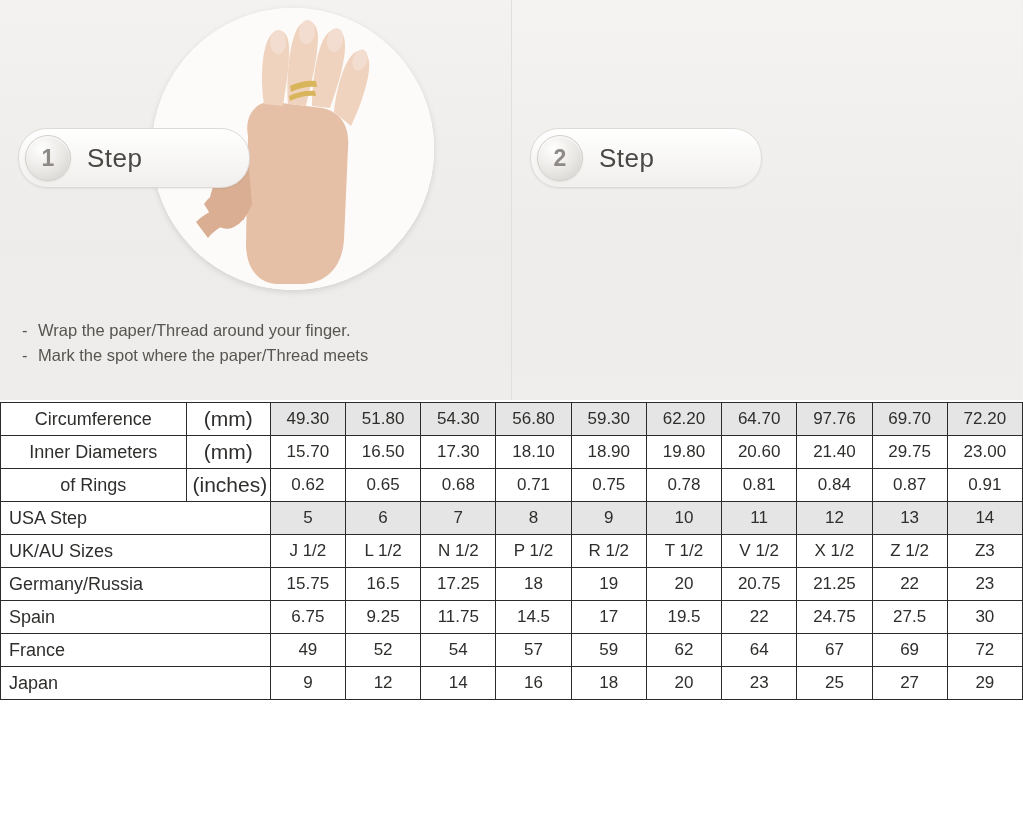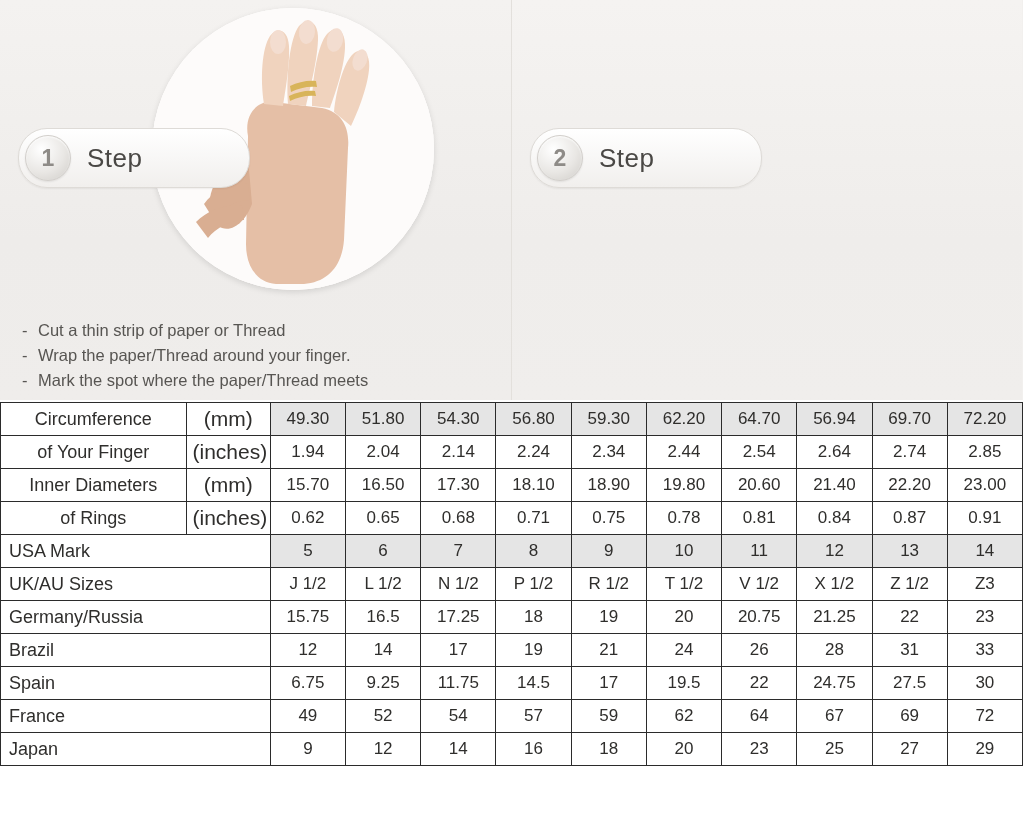--- a/index.html
+++ b/index.html
@@ -194,21 +194,20 @@
           </svg>
         </div>
       </div>
 
       <div class="step-pill">
         <div class="step-num">1</div>
         <div class="step-label">Step</div>
       </div>
 
       <div class="bullets left">
-        <div><span class="dash">-</span><span>Cut a thin strip of paper or Thread</span></div>
         <div><span class="dash">-</span><span>Wrap the paper/Thread around your finger.</span></div>
         <div><span class="dash">-</span><span>Mark the spot where the paper/Thread meets</span></div>
       </div>
     </div>
 
     <div class="step-panel right">
 
       <div class="step-pill">
         <div class="step-num">2</div>
         <div class="step-label">Step</div>
@@ -238,70 +237,56 @@
         <tr>
           <td class="rowlabel" rowspan="1">Circumference</td>
           <td class="unit">(mm)</td>
           <td class="shaded">49.30</td>
           <td class="shaded">51.80</td>
           <td class="shaded">54.30</td>
           <td class="shaded">56.80</td>
           <td class="shaded">59.30</td>
           <td class="shaded">62.20</td>
           <td class="shaded">64.70</td>
-          <td class="shaded">56.94</td>
+          <td class="shaded">97.76</td>
           <td class="shaded">69.70</td>
           <td class="shaded">72.20</td>
-        </tr>
-        <tr>
-          <td class="rowlabel">of Your Finger</td>
-          <td class="unit">(inches)</td>
-          <td>1.94</td>
-          <td>2.04</td>
-          <td>2.14</td>
-          <td>2.24</td>
-          <td>2.34</td>
-          <td>2.44</td>
-          <td>2.54</td>
-          <td>2.64</td>
-          <td>2.74</td>
-          <td>2.85</td>
         </tr>
 
         <tr>
           <td class="rowlabel">Inner Diameters</td>
           <td class="unit">(mm)</td>
           <td>15.70</td>
           <td>16.50</td>
           <td>17.30</td>
           <td>18.10</td>
           <td>18.90</td>
           <td>19.80</td>
           <td>20.60</td>
           <td>21.40</td>
-          <td>22.20</td>
+          <td>29.75</td>
           <td>23.00</td>
         </tr>
         <tr>
           <td class="rowlabel">of Rings</td>
           <td class="unit">(inches)</td>
           <td>0.62</td>
           <td>0.65</td>
           <td>0.68</td>
           <td>0.71</td>
           <td>0.75</td>
           <td>0.78</td>
           <td>0.81</td>
           <td>0.84</td>
           <td>0.87</td>
           <td>0.91</td>
         </tr>
 
         <tr>
-          <td class="rowlabel leftal" colspan="2">USA Mark</td>
+          <td class="rowlabel leftal" colspan="2">USA Step</td>
           <td class="shaded">5</td>
           <td class="shaded">6</td>
           <td class="shaded">7</td>
           <td class="shaded">8</td>
           <td class="shaded">9</td>
           <td class="shaded">10</td>
           <td class="shaded">11</td>
           <td class="shaded">12</td>
           <td class="shaded">13</td>
           <td class="shaded">14</td>
@@ -328,33 +313,20 @@
           <td>17.25</td>
           <td>18</td>
           <td>19</td>
           <td>20</td>
           <td>20.75</td>
           <td>21.25</td>
           <td>22</td>
           <td>23</td>
         </tr>
 
-        <tr>
-          <td class="rowlabel leftal" colspan="2">Brazil</td>
-          <td>12</td>
-          <td>14</td>
-          <td>17</td>
-          <td>19</td>
-          <td>21</td>
-          <td>24</td>
-          <td>26</td>
-          <td>28</td>
-          <td>31</td>
-          <td>33</td>
-        </tr>
 
         <tr>
           <td class="rowlabel leftal" colspan="2">Spain</td>
           <td>6.75</td>
           <td>9.25</td>
           <td>11.75</td>
           <td>14.5</td>
           <td>17</td>
           <td>19.5</td>
           <td>22</td>

